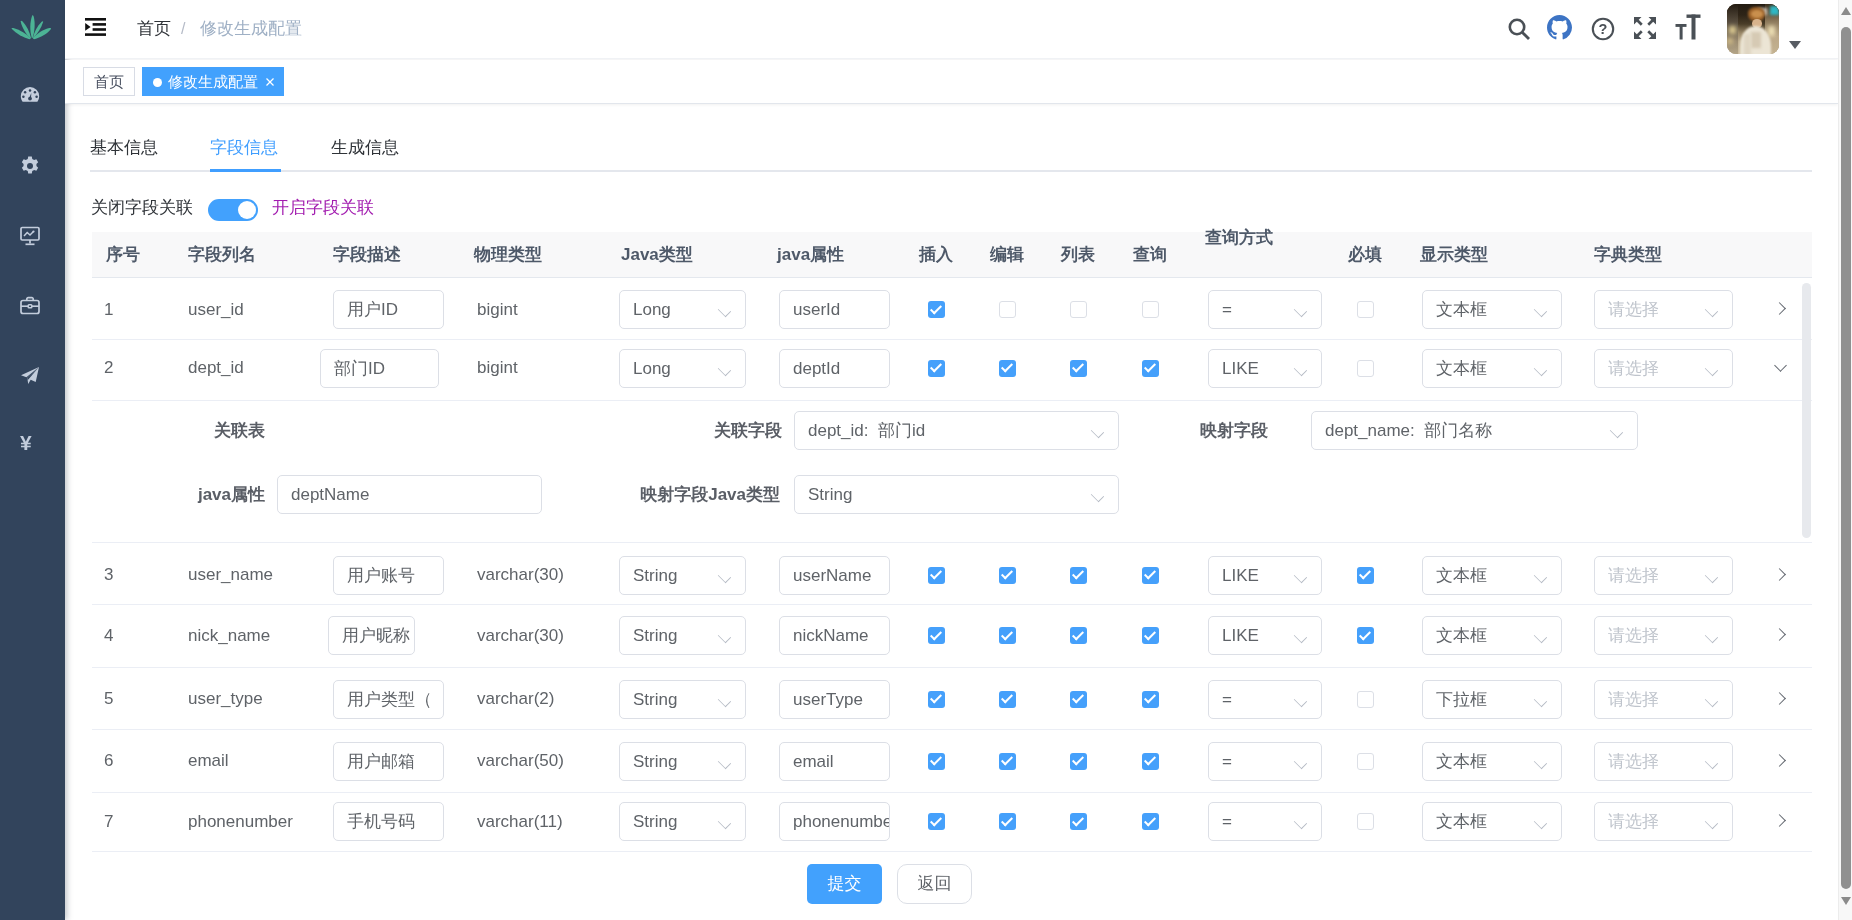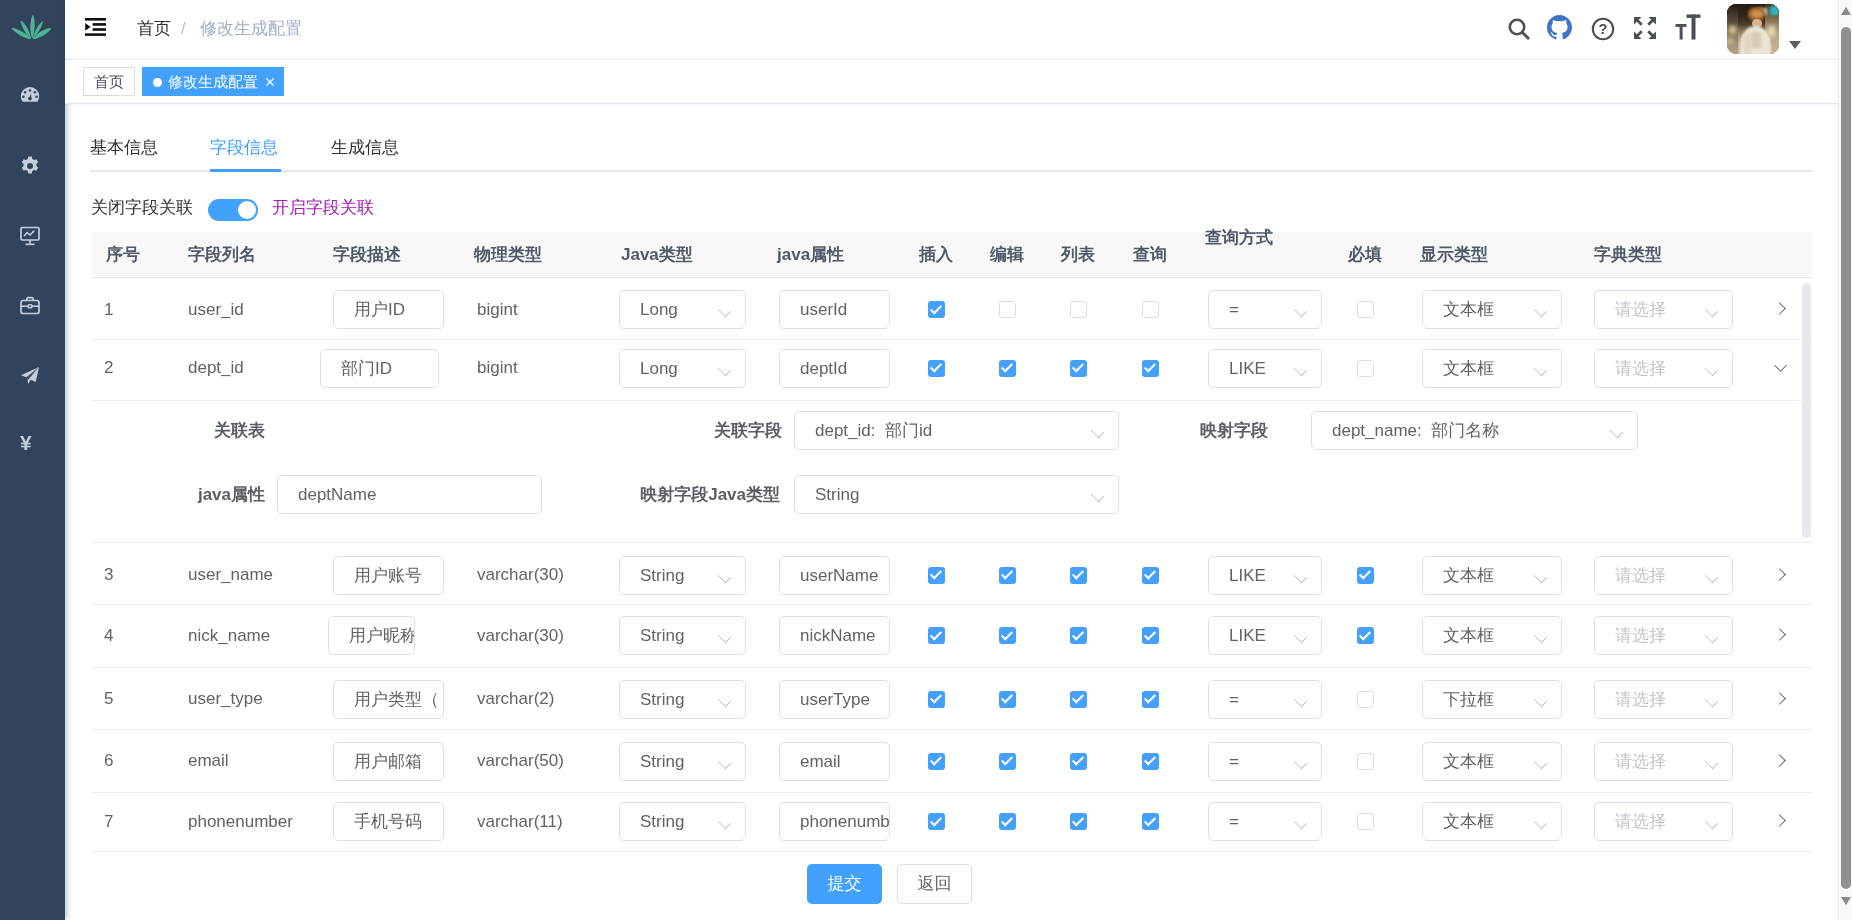--- a/index.html
+++ b/index.html
@@ -1,20 +1,20 @@
 <!DOCTYPE html>
 <html><head><meta charset="utf-8">
 <style>
 *{margin:0;padding:0;box-sizing:border-box}
 html,body{width:1852px;height:920px;overflow:hidden;background:#fff;
  font-family:"Liberation Sans",sans-serif;}
 #app{position:relative;width:1852px;height:920px;overflow:hidden;background:#fff}
 .a{position:absolute}
 .in{position:absolute;height:39px;border:1px solid #dcdfe6;border-radius:5px;background:#fff;
- font-size:17px;color:#5f6368;padding-left:20px;line-height:37px;white-space:nowrap;overflow:hidden}
+ font-size:17px;color:#5f6368;padding-left:13px;line-height:37px;white-space:nowrap;overflow:hidden}
 .chev{position:absolute;right:15px;top:14px;width:11px;height:11px;
  border-right:1.7px solid #b4bac4;border-bottom:1.7px solid #b4bac4;transform:rotate(45deg) scaleY(.72)}
 .ph{color:#bfc4cc}
 .cb{position:absolute;width:17px;height:17px;border-radius:3px;border:1px solid #dcdfe6;background:#fff}
 .cbc{position:absolute;width:17px;height:17px;border-radius:3px;background:#45a0fb}
 .cbc::after{content:"";position:absolute;left:5.5px;top:1.8px;width:4px;height:9px;
  border-right:2px solid #fff;border-bottom:2px solid #fff;transform:rotate(45deg)}
 .hl{position:absolute;font-size:17px;font-weight:700;color:#4e5969;white-space:nowrap;line-height:20px}
 .cell{position:absolute;font-size:17px;color:#5f6368;white-space:nowrap;line-height:20px}
 .bl{position:absolute;left:92px;width:1720px;height:1px;background:#ebeef5}
@@ -278,17 +278,17 @@
 <div class="blab" style="left:668px;top:421px;width:114px">关联字段</div>
 <div class="in" style="left:794px;top:411px;width:325px">dept_id:&nbsp; 部门id<span class="chev"></span></div>
 <div class="blab" style="left:1154px;top:421px;width:114px">映射字段</div>
 <div class="in" style="left:1311px;top:411px;width:327px">dept_name:&nbsp; 部门名称<span class="chev"></span></div>
 <div class="blab" style="left:150px;top:485px;width:115px">java属性</div>
 <div class="in" style="left:277px;top:475px;width:265px">deptName</div>
 <div class="blab" style="left:634px;top:485px;width:146px">映射字段Java类型</div>
 <div class="in" style="left:794px;top:475px;width:325px">String<span class="chev"></span></div>
 <div class="a" style="left:1802px;top:283px;width:9px;height:255px;border-radius:5px;background:#e7e9ed"></div>
 <div class="a" style="left:807px;top:864px;width:75px;height:40px;border-radius:5px;background:#42a1fd;color:#fff;font-size:17px;text-align:center;line-height:40px">提交</div>
-<div class="a" style="left:897px;top:864px;width:75px;height:40px;border-radius:5px;background:#fff;border:1px solid #dcdfe6;color:#5f6368;font-size:17px;text-align:center;line-height:38px">返回</div>
+<div class="a" style="left:897px;top:864px;width:75px;height:40px;border-radius:10px;background:#fff;border:1px solid #dcdfe6;color:#5f6368;font-size:17px;text-align:center;line-height:38px">返回</div>
 <div class="a" style="left:1838px;top:0;width:14px;height:920px;background:#f8f8f8;border-left:1px solid #ececec"></div>
 <div class="a" style="left:1841px;top:7px;width:0;height:0;border-left:5px solid transparent;border-right:5px solid transparent;border-bottom:8.5px solid #8b8b8b"></div>
 <div class="a" style="left:1841px;top:27px;width:10px;height:862px;border-radius:5px;background:#909090"></div>
 <div class="a" style="left:1841px;top:897px;width:0;height:0;border-left:5px solid transparent;border-right:5px solid transparent;border-top:8.5px solid #8b8b8b"></div>
 </div>
 </body></html>

